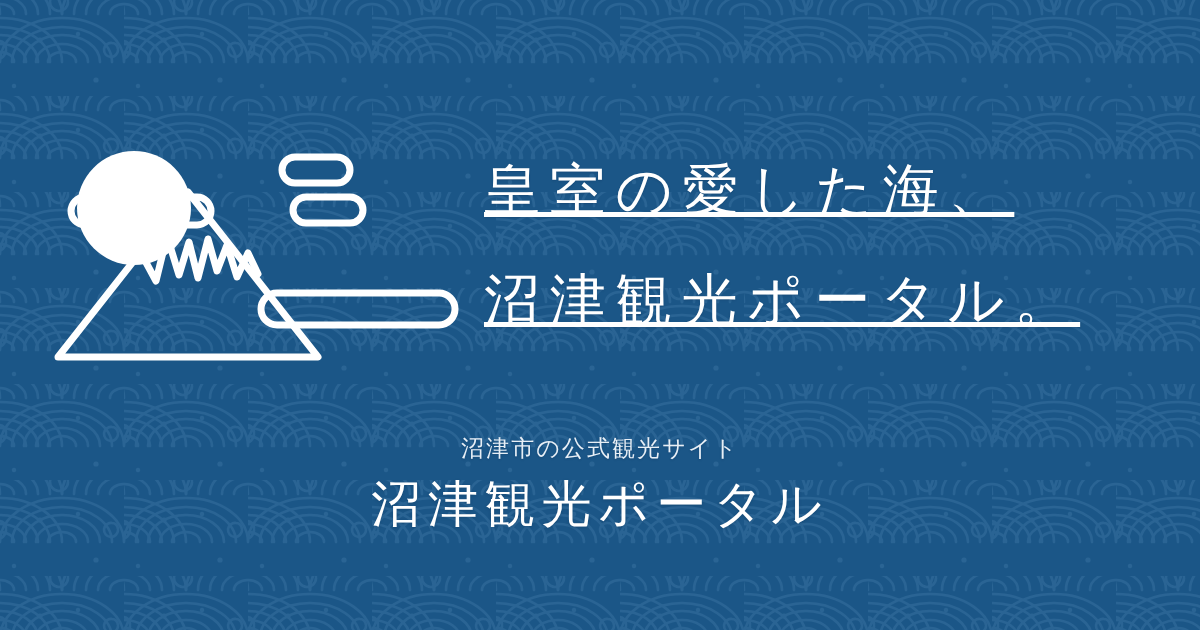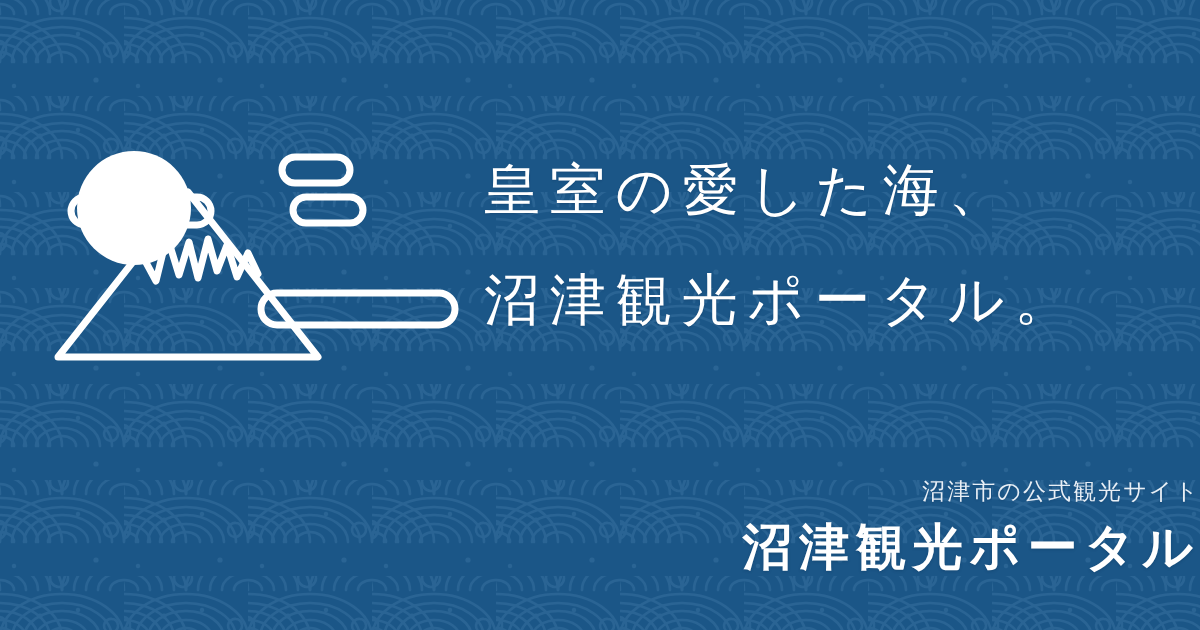--- a/index.html
+++ b/index.html
@@ -41,55 +41,56 @@
     z-index: 2;
   }
 
   
   #headline {
     position: absolute;
     left: 484px;
     top: 162px;
     z-index: 2;
     color: #ffffff;
+    text-decoration: underline;
   }
   .headline-line {
     font-size: 56px;
     line-height: 1.0;
     letter-spacing: 0.175em;
     font-weight: 400;
     white-space: nowrap;
     color: #ffffff;
     text-shadow: 0 1px 2px rgba(10,45,78,0.25);
   }
   #headline-line-2 {
     margin-top: 54px;
   }
 
   
   #footer-lockup {
     position: absolute;
     left: 0;
     right: 0;
-    top: 478px;
+    top: 435px;
     z-index: 2;
-    text-align: right;
+    text-align: center;
   }
   #site-subtitle {
     font-size: 23px;
     letter-spacing: 0.09em;
     font-weight: 400;
     color: #e8eff6;
     line-height: 1.2;
     text-shadow: 0 1px 2px rgba(10,45,78,0.25);
   }
   #site-title {
     margin-top: 14px;
     font-size: 50px;
-    font-weight: 700;
+    font-weight: 400;
     letter-spacing: 0.135em;
     color: #ffffff;
     line-height: 1.1;
     text-shadow: 0 1px 3px rgba(10,45,78,0.3);
   }
 </style>
 </head>
 <body>
 
 <div id="og-card">

